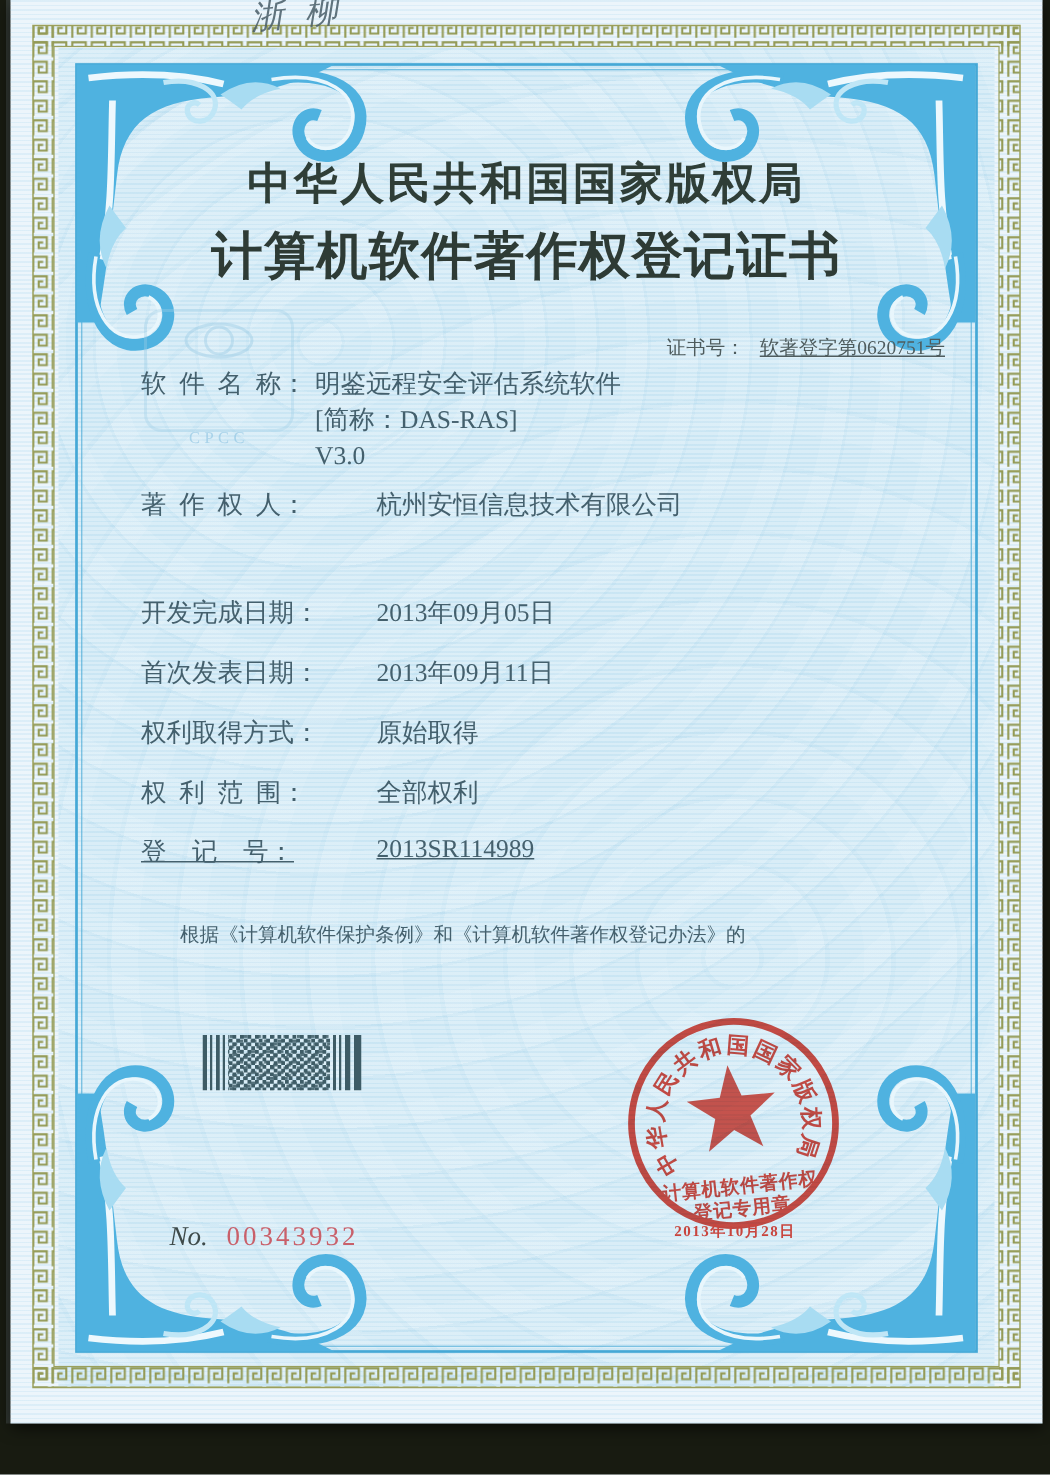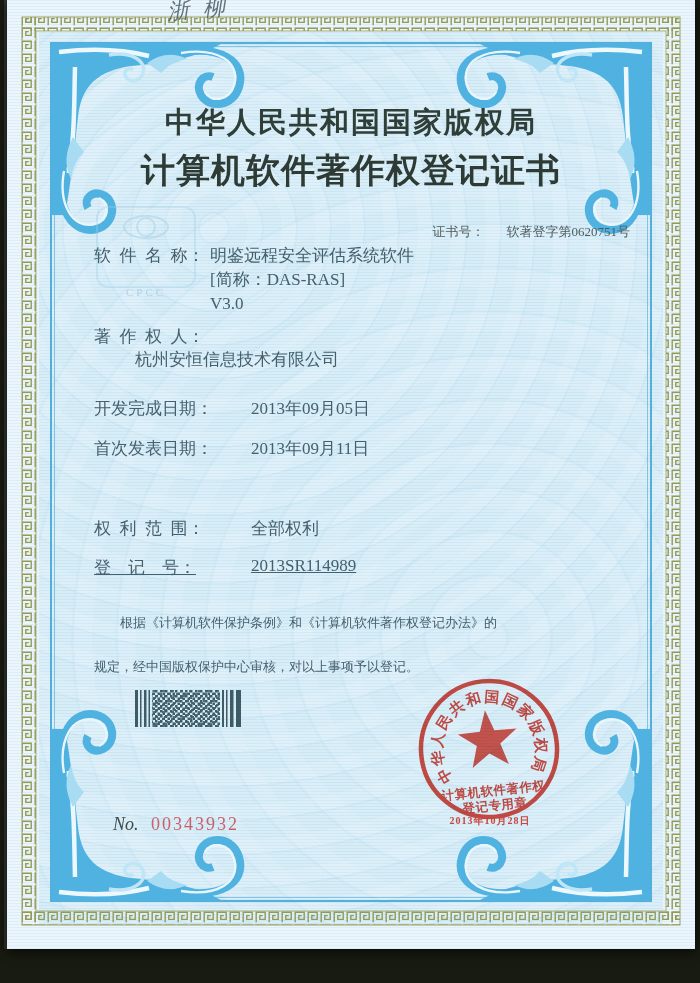--- a/index.html
+++ b/index.html
@@ -50,30 +50,30 @@
     font-size:29px;font-weight:bold;letter-spacing:2px;color:#2f3e37;
   }
   .subtitle{
     position:absolute;left:0;top:148px;width:100%;text-align:center;z-index:4;
     font-size:34px;font-weight:bold;letter-spacing:1px;color:#2e3b35;
   }
   .certline{
     position:absolute;right:65px;top:207px;z-index:4;
     font-size:13px;color:#4e5c5e;white-space:pre;
   }
-  .certline .val{margin-left:22px;}
+  .certline .val{margin-left:10px;text-decoration:underline;}
   .field{
     position:absolute;left:87px;z-index:4;display:flex;align-items:flex-start;
     font-size:17px;color:#44606d;
   }
   .field .lbl{width:116px;white-space:pre;flex:none;}
   .field .val{white-space:pre;margin-left:41px;}
   .val-lines div{line-height:24px;white-space:pre;}
   .row-name{top:244px;}
-  .row-owner{top:325px;flex-direction:column;}
+  .row-owner{top:325px;}
   .row-dev{top:397px;}
   .row-pub{top:437px;}
   .row-acq{top:477px;}
   .row-scope{top:517px;}
   .row-reg{top:556px;text-decoration:underline;}
   .statement{
     position:absolute;left:87px;top:601px;width:540px;z-index:4;
     font-size:13px;color:#44606d;line-height:44px;
   }
   .statement .l1{text-indent:2em;white-space:nowrap;}
@@ -172,34 +172,37 @@
   <div class="field row-dev">
     <span class="lbl">开发完成日期：</span>
     <span class="val">2013年09月05日</span>
   </div>
 
   <div class="field row-pub">
     <span class="lbl">首次发表日期：</span>
     <span class="val">2013年09月11日</span>
   </div>
 
+  <div class="field row-acq">
+    <span class="lbl">权利取得方式：</span>
+    <span class="val">原始取得</span>
+  </div>
 
   <div class="field row-scope">
     <span class="lbl">权  利  范  围：</span>
     <span class="val">全部权利</span>
   </div>
 
   <div class="field row-reg">
     <span class="lbl">登    记    号：</span>
     <span class="val">2013SR114989</span>
   </div>
 
   <div class="statement">
     <div class="l1">根据《计算机软件保护条例》和《计算机软件著作权登记办法》的</div>
-    <div class="l2">规定，经中国版权保护中心审核，对以上事项予以登记。</div>
   </div>
 
   <svg class="barcode" width="106" height="37" viewBox="0 0 106 37">
     <defs>
       <pattern id="bcA" width="5" height="5" patternUnits="userSpaceOnUse">
         <rect x="0" y="0" width="2.5" height="2.5" fill="#3e5c66"></rect>
         <rect x="2.5" y="2.5" width="2.5" height="2.5" fill="#3e5c66"></rect>
       </pattern>
       <pattern id="bcB" width="9" height="7" patternUnits="userSpaceOnUse">
         <rect x="0" y="0" width="3" height="2" fill="#3e5c66"></rect>

